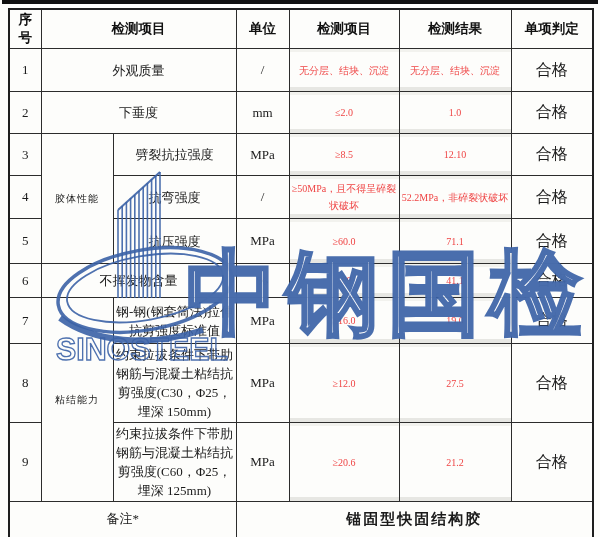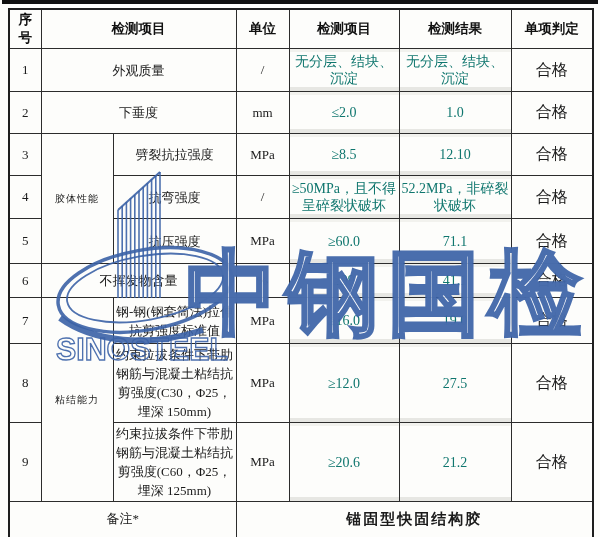--- a/index.html
+++ b/index.html
@@ -21,21 +21,21 @@
   }
   th {
     font-family:"Liberation Sans","DejaVu Sans",sans-serif;
     font-weight:bold; font-size:13.5px; color:#111;
   }
   td.no    { font-size:13px; }
   td.group { font-size:10px; letter-spacing:1px; }
   td.item  { font-size:13px; line-height:19px; }
   td.unit  { font-size:13px; }
   td.vcell {
-    font-size:14px; color:#0f766e; line-height:17px;
+    font-size:10px; color:#ef4444; line-height:17px;
     filter:blur(0.3px);
     box-shadow: inset 0 -4px 0 rgba(203,203,197,0.45), inset 0 3px 0 rgba(222,222,216,0.35);
   }
   td.verdict { font-size:16px; }
   td.remark-label { font-size:13px; }
   td.remark-value { font-size:15px; letter-spacing:2px;font-weight:bold; }
 
   
   .wm { position:absolute; inset:0; pointer-events:none; }
   .wm-text {

